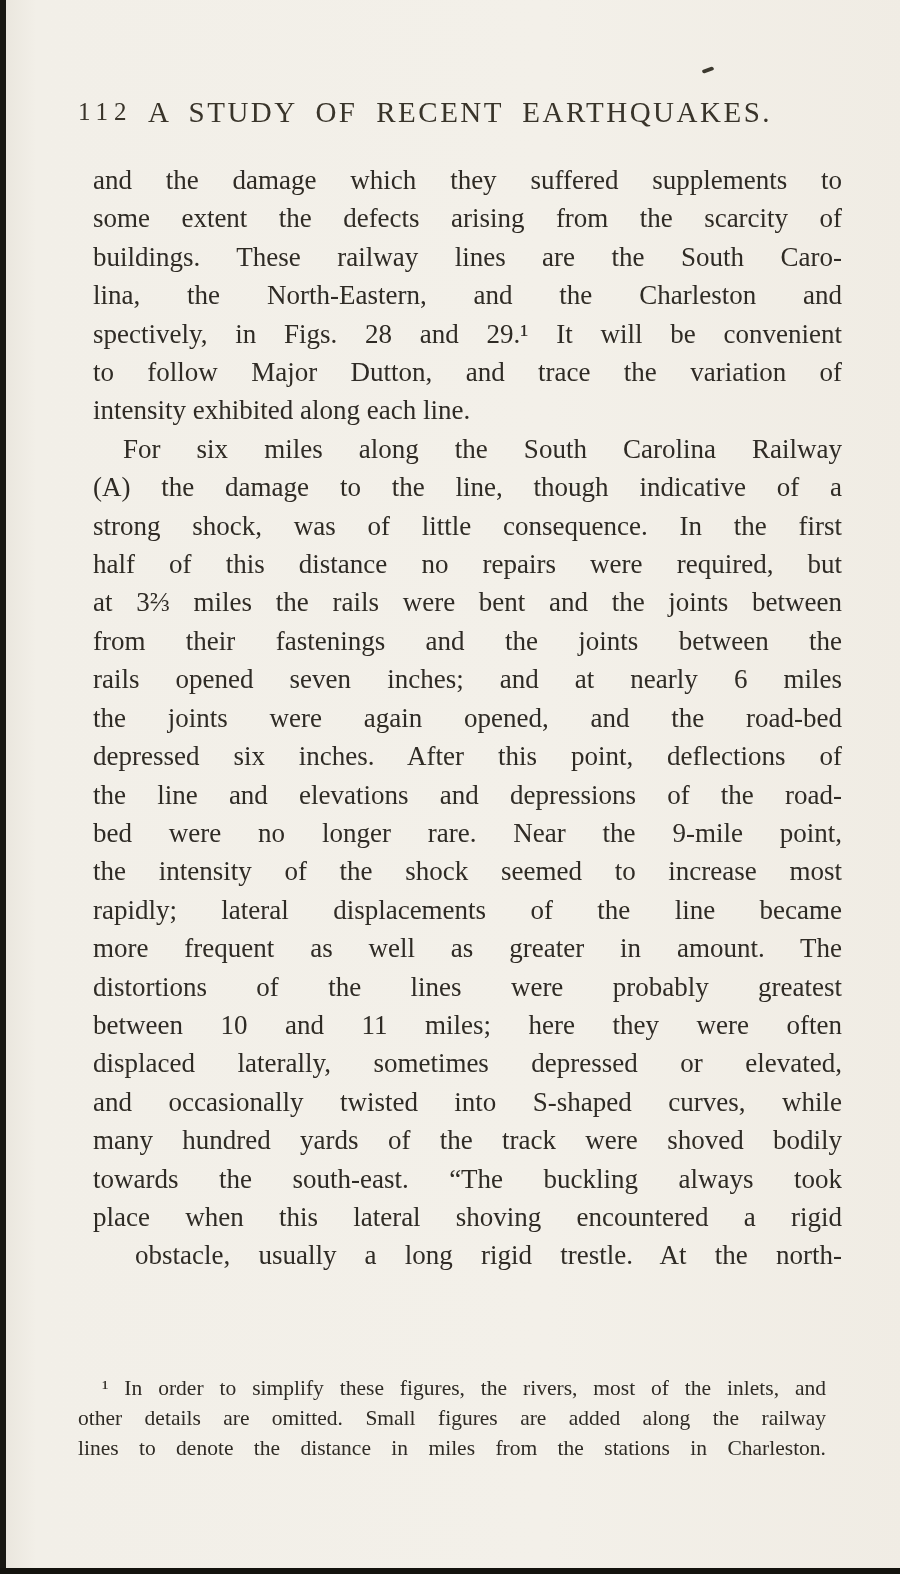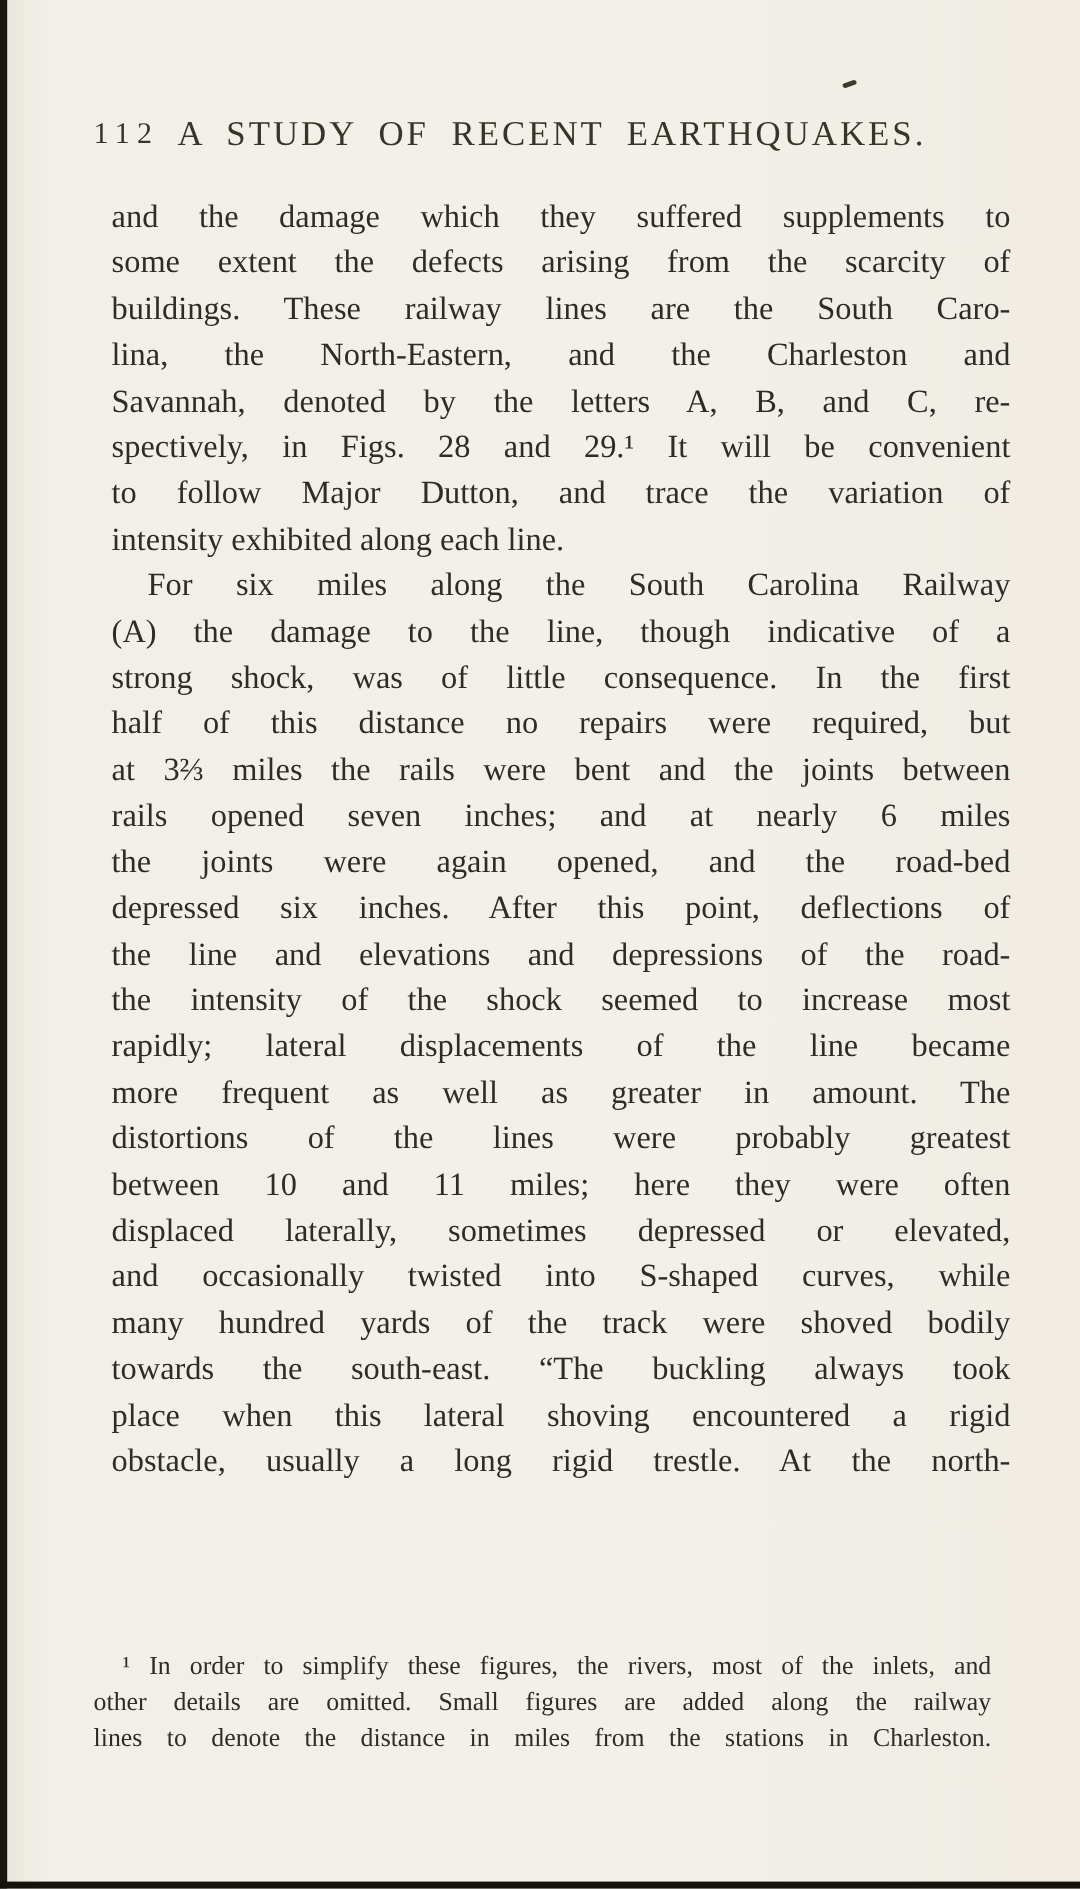--- a/index.html
+++ b/index.html
@@ -77,20 +77,21 @@
   }
   .line {
     text-align: justify;
     text-align-last: justify;
   }
   .para .line:last-child {
     text-align-last: left;
   }
   .para.flush-last .line:last-child {
     text-align-last: justify;
+    margin-left: 42px;
   }
   .para.indent-first .line:first-child {
     text-indent: 30px;
   }
   
   .footnote {
     position: absolute;
     top: 1373px;
     left: 78px;
     right: 86px;
@@ -118,35 +119,36 @@
     <span class="pagenum">112</span>
     <span class="running-title">A STUDY OF RECENT EARTHQUAKES.</span>
   </div>
 
   <div class="body-text">
     <div class="para">
         <div class="line">and the damage which they suffered supplements to</div>
         <div class="line">some extent the defects arising from the scarcity of</div>
         <div class="line">buildings. These railway lines are the South Caro-</div>
         <div class="line">lina, the North-Eastern, and the Charleston and</div>
-        <div class="line">Savannah, denoted by the letters A, B, and C, re-</div>
         <div class="line">spectively, in Figs. 28 and 29.¹ It will be convenient</div>
         <div class="line">to follow Major Dutton, and trace the variation of</div>
         <div class="line">intensity exhibited along each line.</div>
       </div>
     <div class="para indent-first flush-last">
         <div class="line">For six miles along the South Carolina Railway</div>
         <div class="line">(A) the damage to the line, though indicative of a</div>
         <div class="line">strong shock, was of little consequence. In the first</div>
         <div class="line">half of this distance no repairs were required, but</div>
         <div class="line">at 3⅔ miles the rails were bent and the joints between</div>
+        <div class="line">from their fastenings and the joints between the</div>
         <div class="line">rails opened seven inches; and at nearly 6 miles</div>
         <div class="line">the joints were again opened, and the road-bed</div>
         <div class="line">depressed six inches. After this point, deflections of</div>
         <div class="line">the line and elevations and depressions of the road-</div>
+        <div class="line">bed were no longer rare. Near the 9-mile point,</div>
         <div class="line">the intensity of the shock seemed to increase most</div>
         <div class="line">rapidly; lateral displacements of the line became</div>
         <div class="line">more frequent as well as greater in amount. The</div>
         <div class="line">distortions of the lines were probably greatest</div>
         <div class="line">between 10 and 11 miles; here they were often</div>
         <div class="line">displaced laterally, sometimes depressed or elevated,</div>
         <div class="line">and occasionally twisted into S-shaped curves, while</div>
         <div class="line">many hundred yards of the track were shoved bodily</div>
         <div class="line">towards the south-east. “The buckling always took</div>
         <div class="line">place when this lateral shoving encountered a rigid</div>

